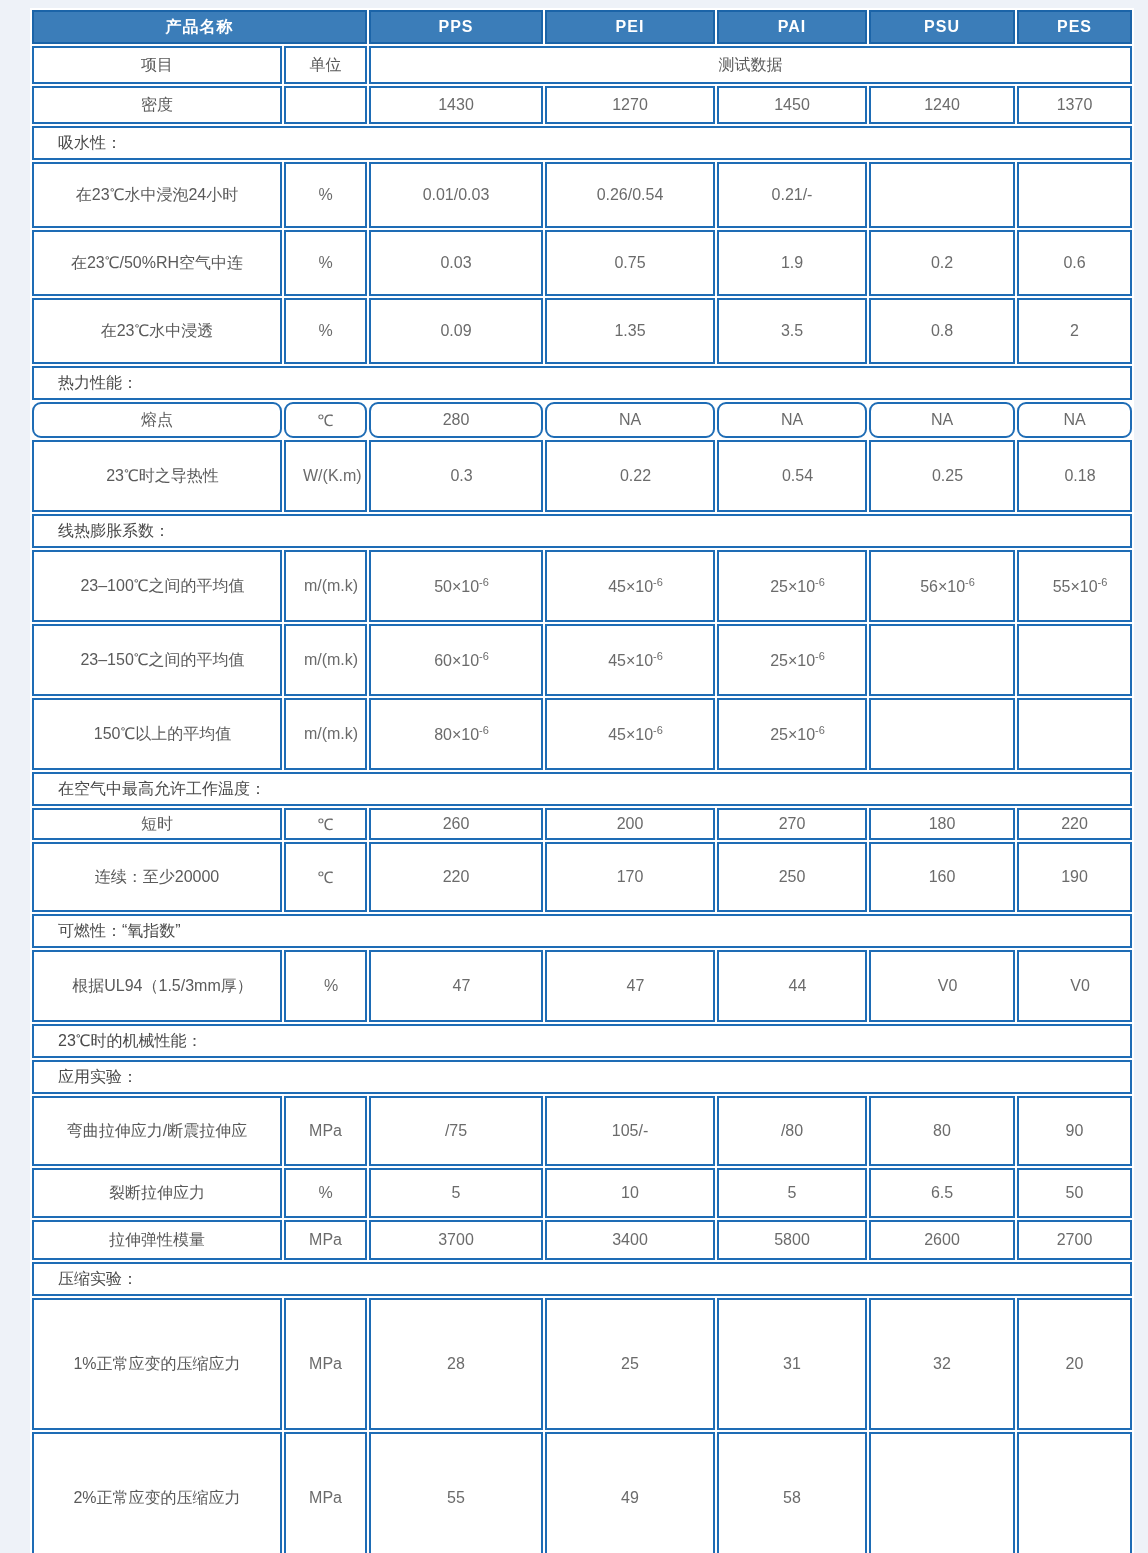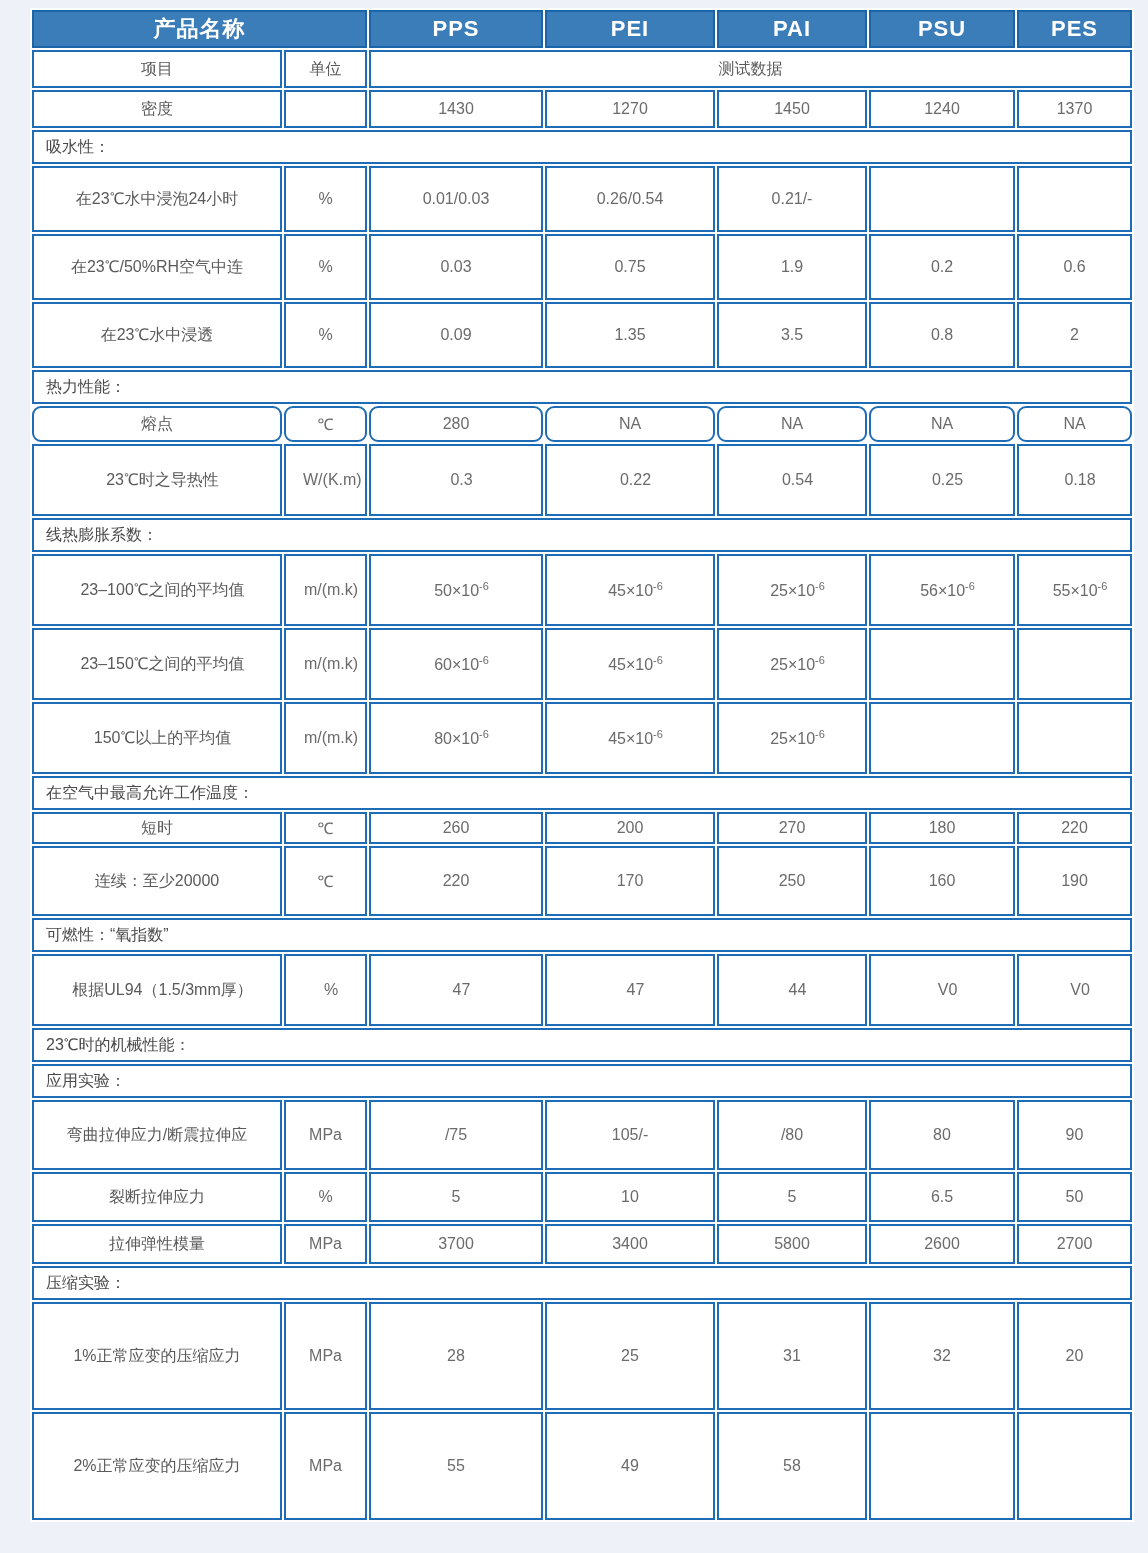--- a/index.html
+++ b/index.html
@@ -24,42 +24,42 @@
     font-size:16px;
     color:#6b6b6b;
     padding:2px 6px;
     box-sizing:border-box;
     overflow:hidden;
   }
   tr.head th {
     background:#3b7db9;
     border-color:#1b64a8;
     color:#ffffff;
-    font-size:22px;
+    font-size:16px;
     font-weight:bold;
     height:34px;
     letter-spacing:1px;
   }
   tr.sub td { height:38px; color:#5a5a5a; }
   tr.sec td {
     text-align:left;
-    padding-left:12px;
+    padding-left:24px;
     height:34px;
     color:#4a4a4a;
   }
   td.lbl { color:#5a5a5a; }
   tr.rh32 td { height:32px; }
   tr.rh36 td { height:36px;border-radius:9px; }
   tr.rh40 td { height:38px; }
   tr.rh50 td { height:50px; }
   tr.rh58 td { height:40px; }
   tr.rh66 td { height:66px;text-align:center; }
   tr.rh70 td { height:70px; }
   tr.rh72 td { height:72px;padding-left:17px; }
-  tr.rh108 td { height:108px; }
+  tr.rh108 td { height:132px; }
   sup { font-size:11px; }
 </style>
 </head>
 <body>
 
 <div class="page">
 <table>
   <colgroup>
     <col style="width:250px">
         <col style="width:83px">

